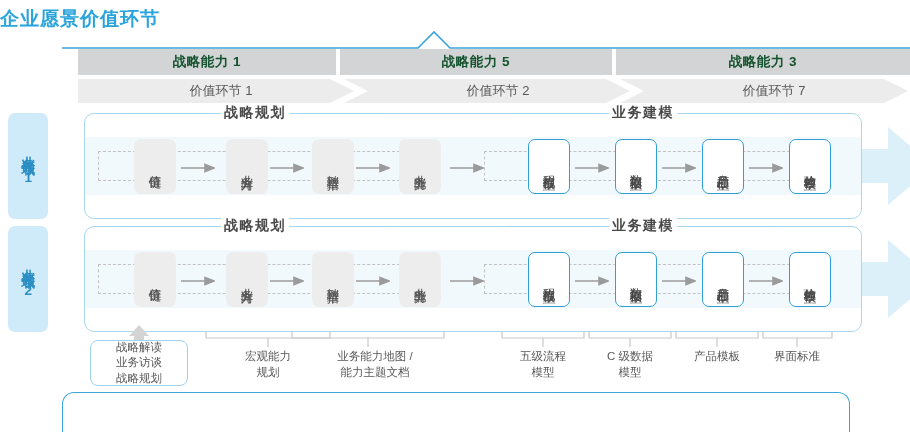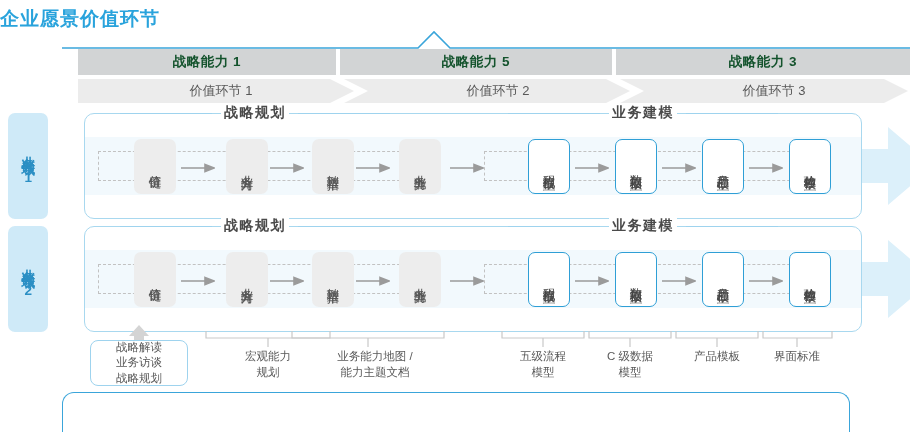--- a/index.html
+++ b/index.html
@@ -146,21 +146,21 @@
   </div>
 
   <div class="vc-band">
     <svg width="832" height="24" viewBox="0 0 832 24">
       <path d="M0 0 H806 L830 12 L806 24 H0 Z" fill="#ececec"></path>
       <path d="M252 0 L276 12 L252 24 H266 L290 12 L266 0 Z" fill="#ffffff"></path>
       <path d="M528 0 L552 12 L528 24 H542 L566 12 L542 0 Z" fill="#ffffff"></path>
     </svg>
     <div class="vc-label" style="left:0;width:258px;">价值环节 1</div>
     <div class="vc-label" style="left:276px;width:260px;">价值环节 2</div>
-    <div class="vc-label" style="left:552px;width:260px;">价值环节 3</div>
+    <div class="vc-label" style="left:552px;width:260px;">价值环节 7</div>
   </div>
 
   <div class="domain-tab" id="domain-tab-1">
     <span class="vtext">业务领域 1</span>
   </div>
   <div class="domain-tab" id="domain-tab-2">
     <span class="vtext">业务领域 2</span>
   </div>
 
   <div class="row-wrap" id="row-1">

